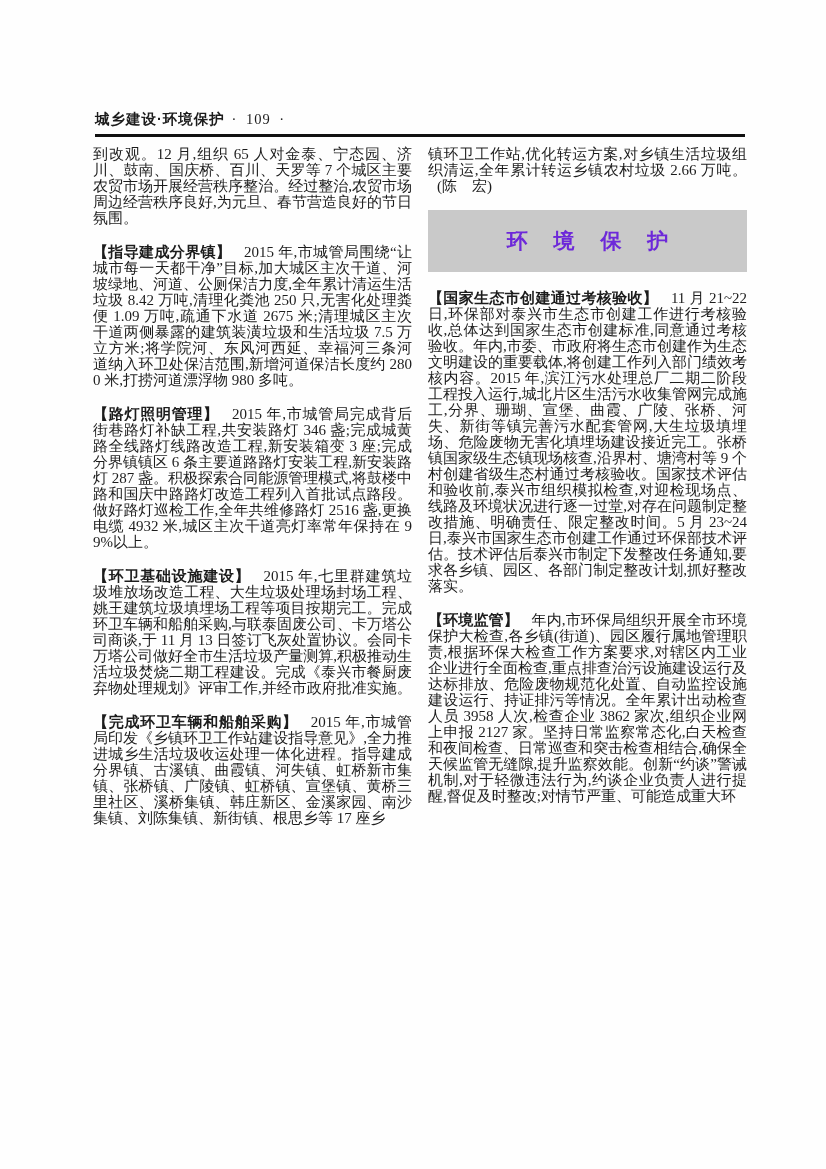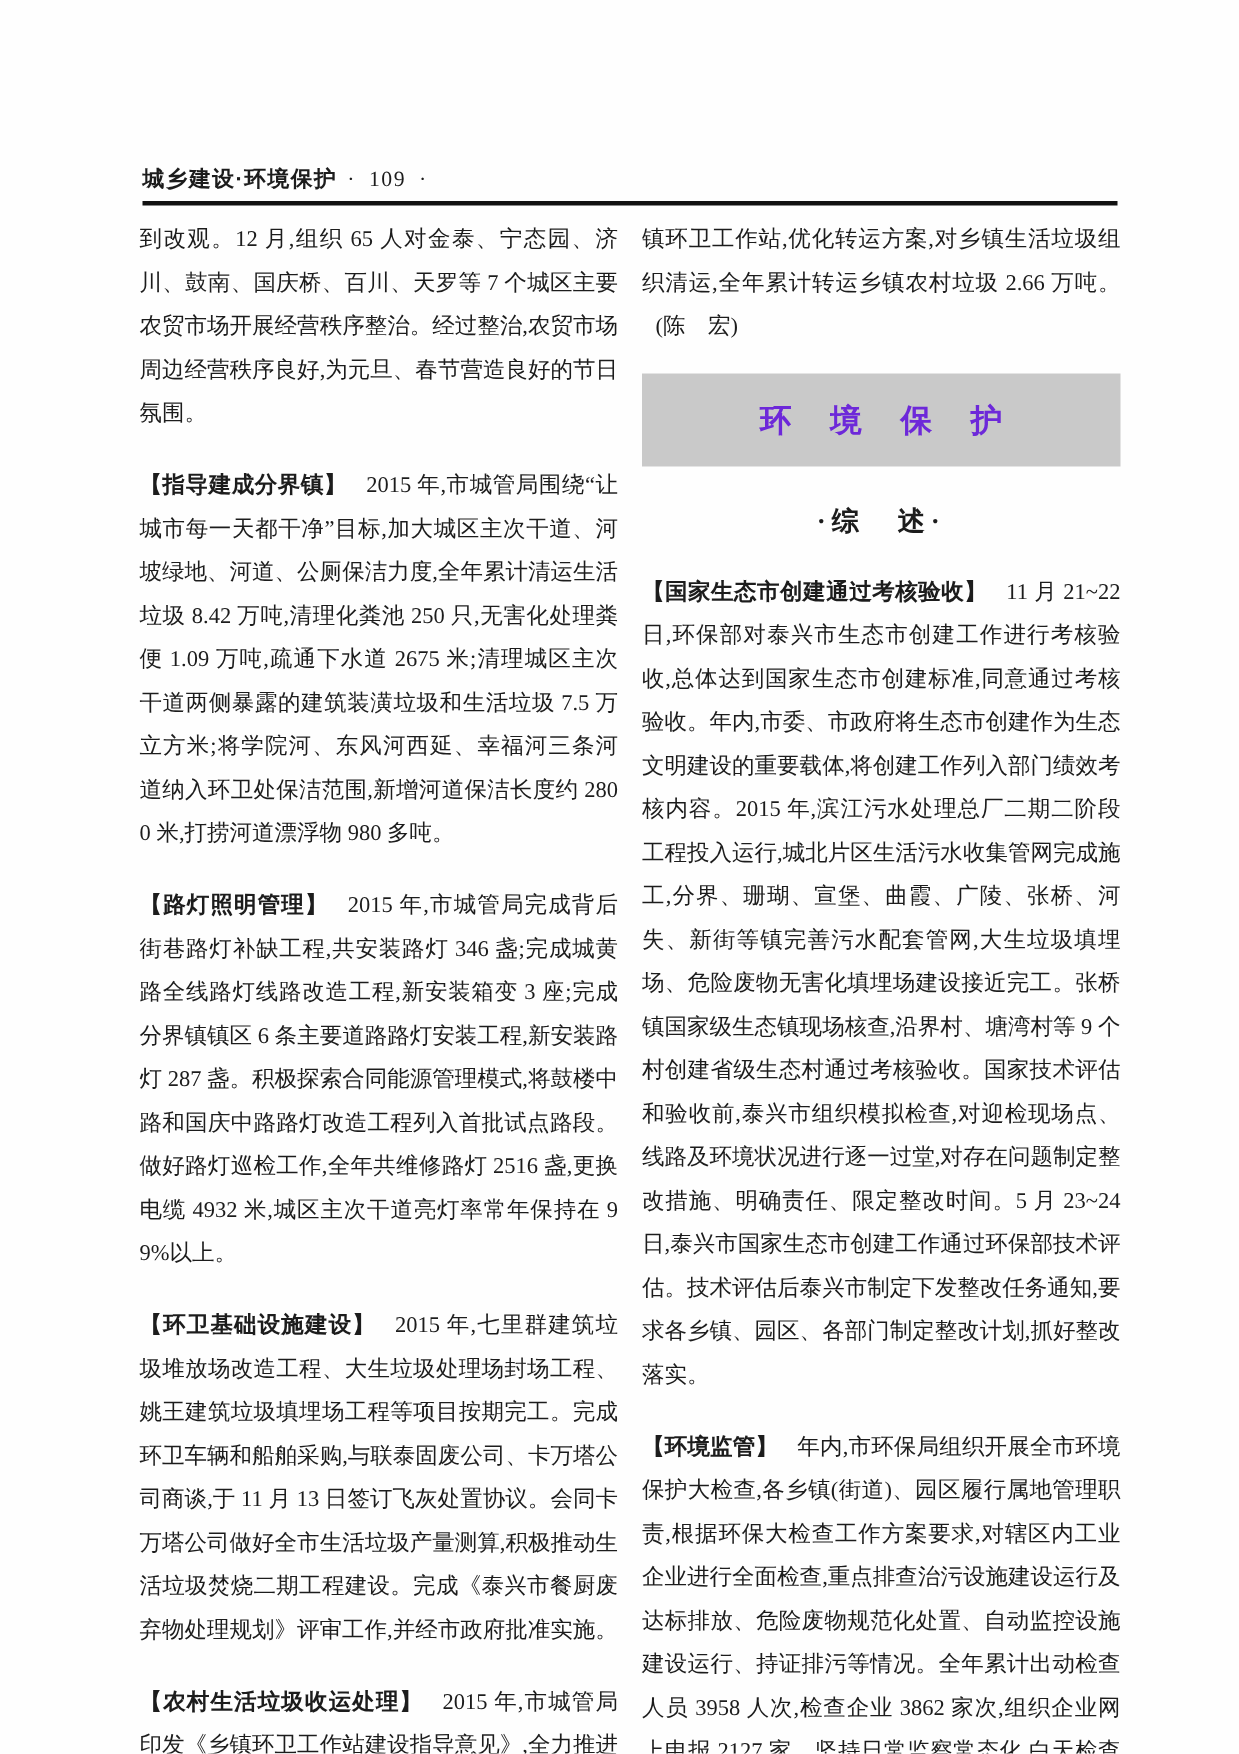--- a/index.html
+++ b/index.html
@@ -43,21 +43,21 @@
     top: 146px;
     left: 93px;
     width: 654px;
     height: 960px;
     display: flex;
     gap: 16px;
   }
   .col {
     width: 319px;
     font-size: 15px;
-    line-height: 29px;
+    line-height: 16px;
     text-align: justify;
     text-justify: inter-ideograph;
     word-break: break-all;
   }
   .col p { margin: 0; }
   .col p + p, .col .section + .section, .col .section { margin-top: 0; }
   .para-gap { margin-top: 18px !important; }
   .sec-head {
     font-family: "Liberation Sans", "DejaVu Sans", sans-serif;
     font-weight: bold;
@@ -112,34 +112,33 @@
     <p class="section para-gap">
       <span class="sec-head">【路灯照明管理】</span><span>2015 年,市城管局完成背后街巷路灯补缺工程,共安装路灯 346 盏;完成城黄路全线路灯线路改造工程,新安装箱变 3 座;完成分界镇镇区 6 条主要道路路灯安装工程,新安装路灯 287 盏。积极探索合同能源管理模式,将鼓楼中路和国庆中路路灯改造工程列入首批试点路段。做好路灯巡检工作,全年共维修路灯 2516 盏,更换电缆 4932 米,城区主次干道亮灯率常年保持在 99%以上。</span>
     </p>
 
 
     <p class="section para-gap">
       <span class="sec-head">【环卫基础设施建设】</span><span>2015 年,七里群建筑垃圾堆放场改造工程、大生垃圾处理场封场工程、姚王建筑垃圾填埋场工程等项目按期完工。完成环卫车辆和船舶采购,与联泰固废公司、卡万塔公司商谈,于 11 月 13 日签订飞灰处置协议。会同卡万塔公司做好全市生活垃圾产量测算,积极推动生活垃圾焚烧二期工程建设。完成《泰兴市餐厨废弃物处理规划》评审工作,并经市政府批准实施。</span>
     </p>
 
     <p class="section para-gap">
-      <span class="sec-head">【农村生活垃圾收运处理】</span><span>2015 年,市城管局印发《乡镇环卫工作站建设指导意见》,全力推进城乡生活垃圾收运处理一体化进程。指导建成分界镇、古溪镇、曲霞镇、河失镇、虹桥新市集镇、张桥镇、广陵镇、虹桥镇、宣堡镇、黄桥三里社区、溪桥集镇、韩庄新区、金溪家园、南沙集镇、刘陈集镇、新街镇、根思乡等 17 座乡</span>
+      <span class="sec-head">【完成环卫车辆和船舶采购】</span><span>2015 年,市城管局印发《乡镇环卫工作站建设指导意见》,全力推进城乡生活垃圾收运处理一体化进程。指导建成分界镇、古溪镇、曲霞镇、河失镇、虹桥新市集镇、张桥镇、广陵镇、虹桥镇、宣堡镇、黄桥三里社区、溪桥集镇、韩庄新区、金溪家园、南沙集镇、刘陈集镇、新街镇、根思乡等 17 座乡</span>
     </p>
   </div>
 
   <div class="col">
     <p>
       <span>镇环卫工作站,优化转运方案,对乡镇生活垃圾组织清运,全年累计转运乡镇农村垃圾 2.66 万吨。</span><span class="byline">(陈　宏)</span>
     </p>
 
     <div class="chapter-box" style="background: rgb(201, 201, 201);">
       <span class="chapter-title">环 境 保 护</span>
     </div>
 
-    <div class="subsection-heading">·综　述·</div>
 
 
     <p class="section para-gap">
       <span class="sec-head">【国家生态市创建通过考核验收】</span><span>11 月 21~22 日,环保部对泰兴市生态市创建工作进行考核验收,总体达到国家生态市创建标准,同意通过考核验收。年内,市委、市政府将生态市创建作为生态文明建设的重要载体,将创建工作列入部门绩效考核内容。2015 年,滨江污水处理总厂二期二阶段工程投入运行,城北片区生活污水收集管网完成施工,分界、珊瑚、宣堡、曲霞、广陵、张桥、河失、新街等镇完善污水配套管网,大生垃圾填埋场、危险废物无害化填埋场建设接近完工。张桥镇国家级生态镇现场核查,沿界村、塘湾村等 9 个村创建省级生态村通过考核验收。国家技术评估和验收前,泰兴市组织模拟检查,对迎检现场点、线路及环境状况进行逐一过堂,对存在问题制定整改措施、明确责任、限定整改时间。5 月 23~24 日,泰兴市国家生态市创建工作通过环保部技术评估。技术评估后泰兴市制定下发整改任务通知,要求各乡镇、园区、各部门制定整改计划,抓好整改落实。</span>
     </p>
 
     <p class="section para-gap">
       <span class="sec-head">【环境监管】</span><span>年内,市环保局组织开展全市环境保护大检查,各乡镇(街道)、园区履行属地管理职责,根据环保大检查工作方案要求,对辖区内工业企业进行全面检查,重点排查治污设施建设运行及达标排放、危险废物规范化处置、自动监控设施建设运行、持证排污等情况。全年累计出动检查人员 3958 人次,检查企业 3862 家次,组织企业网上申报 2127 家。坚持日常监察常态化,白天检查和夜间检查、日常巡查和突击检查相结合,确保全天候监管无缝隙,提升监察效能。创新“约谈”警诫机制,对于轻微违法行为,约谈企业负责人进行提醒,督促及时整改;对情节严重、可能造成重大环</span>
     </p>
   </div>

